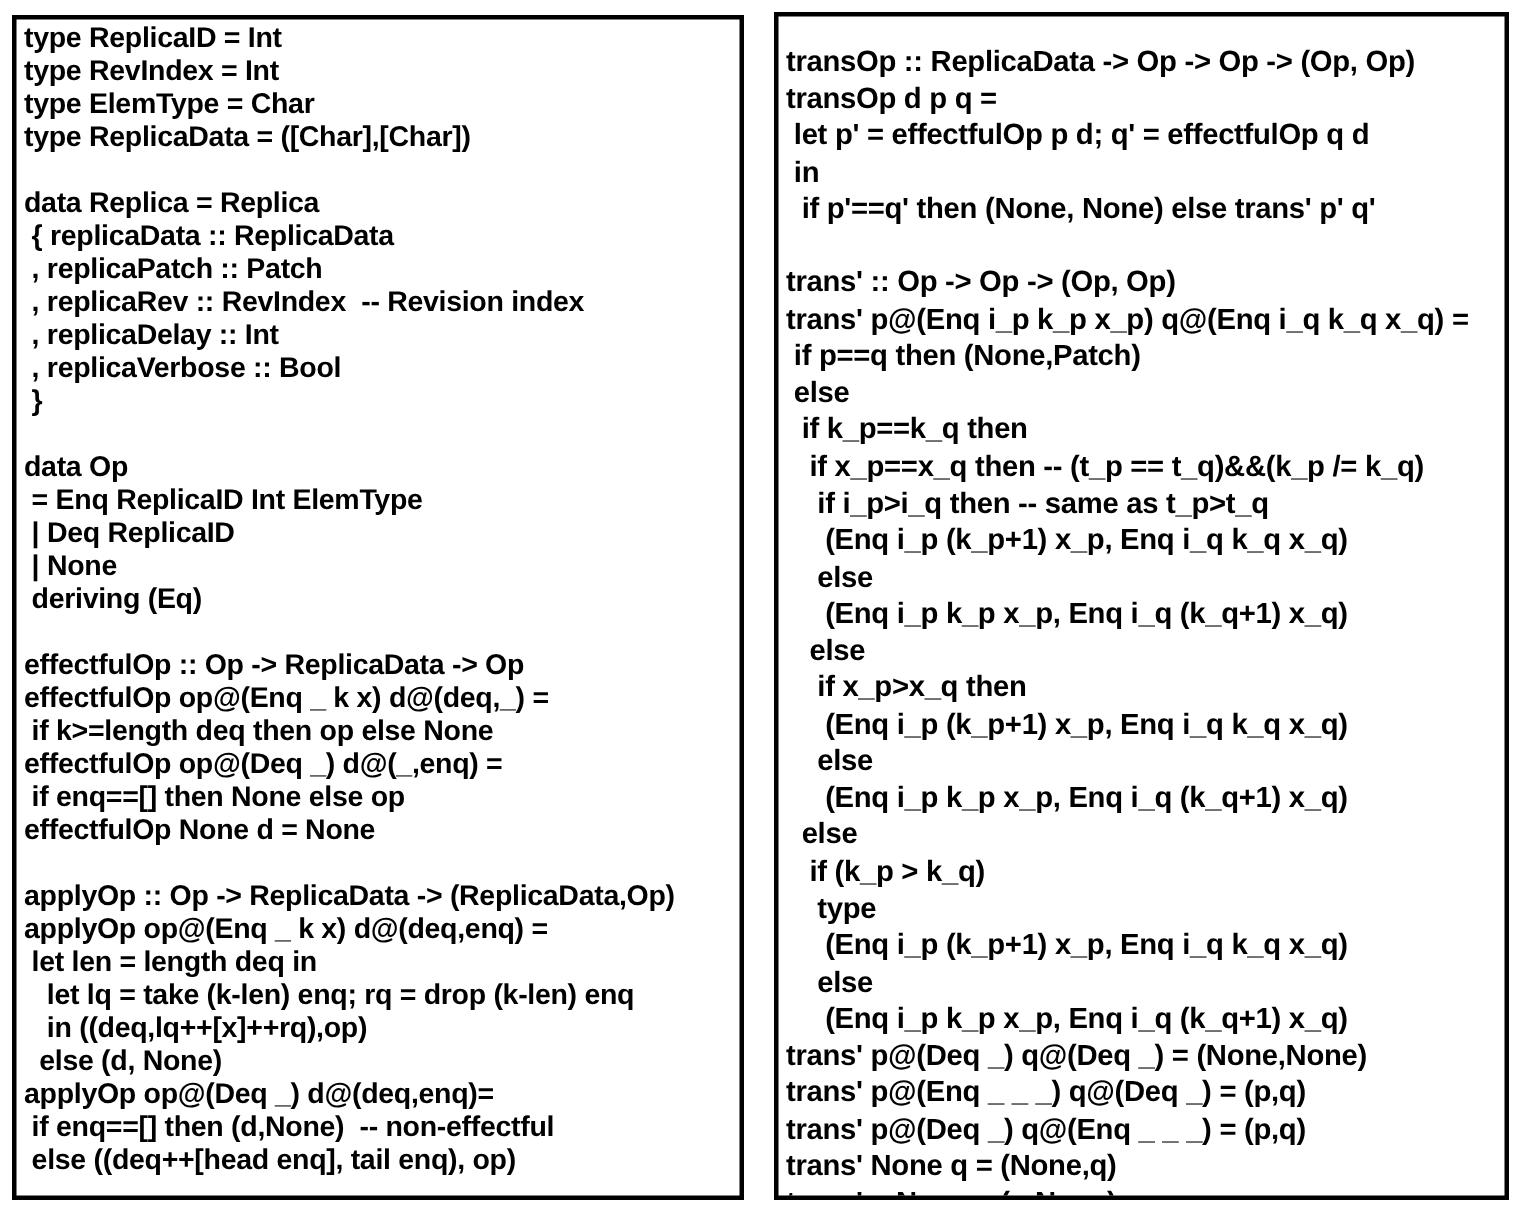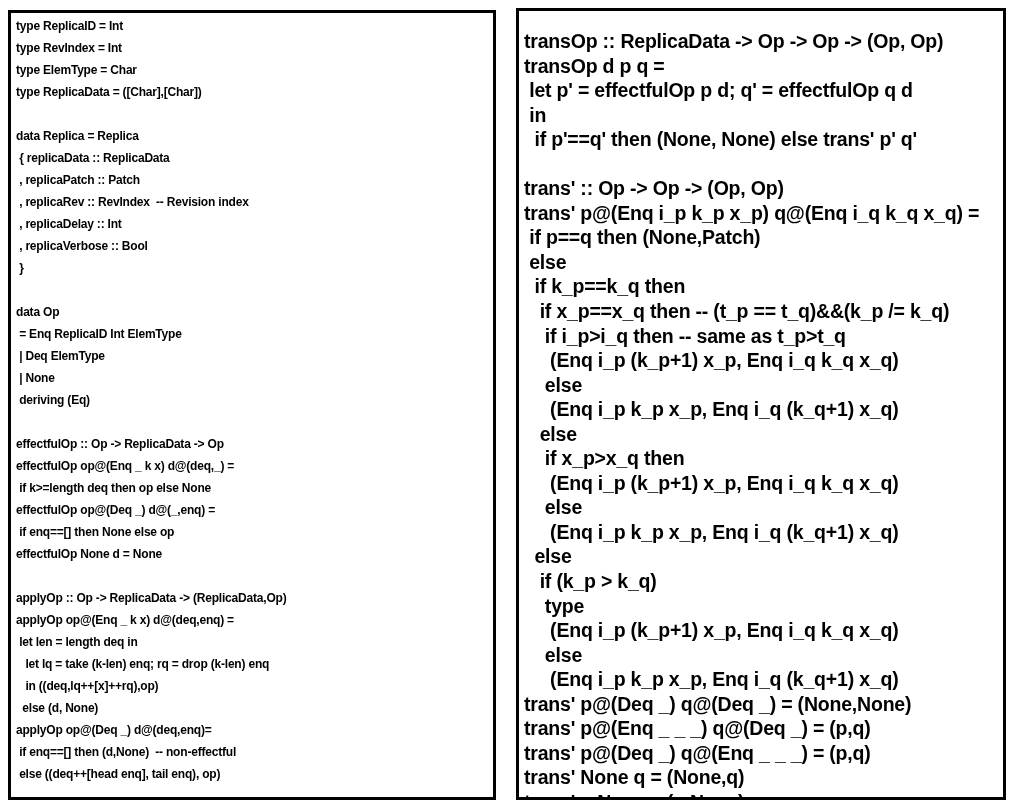--- a/index.html
+++ b/index.html
@@ -21,21 +21,21 @@
     background: #ffffff;
     overflow: hidden;
     font-weight: 600;
   }
   #left-panel {
     left: 8px;
     top: 10px;
     width: 488px;
     height: 790px;
     padding: 2px 4px 0 5px;
-    font-size: 12px;
+    font-size: 19px;
     line-height: 22px;
   }
   #right-panel {
     left: 516px;
     top: 8px;
     width: 490px;
     height: 792px;
     padding: 18px 2px 0 5px;
     font-size: 19.5px;
     line-height: 24.55px;
@@ -58,21 +58,21 @@
       <div class="code-line">data Replica = Replica</div>
       <div class="code-line"> { replicaData :: ReplicaData</div>
       <div class="code-line"> , replicaPatch :: Patch</div>
       <div class="code-line"> , replicaRev :: RevIndex  -- Revision index</div>
       <div class="code-line"> , replicaDelay :: Int</div>
       <div class="code-line"> , replicaVerbose :: Bool</div>
       <div class="code-line"> }</div>
       <div class="code-line">&nbsp;</div>
       <div class="code-line">data Op</div>
       <div class="code-line"> = Enq ReplicaID Int ElemType</div>
-      <div class="code-line"> | Deq ElemType</div>
+      <div class="code-line"> | Deq ReplicaID</div>
       <div class="code-line"> | None</div>
       <div class="code-line"> deriving (Eq)</div>
       <div class="code-line">&nbsp;</div>
       <div class="code-line">effectfulOp :: Op -&gt; ReplicaData -&gt; Op</div>
       <div class="code-line">effectfulOp op@(Enq _ k x) d@(deq,_) =</div>
       <div class="code-line"> if k&gt;=length deq then op else None</div>
       <div class="code-line">effectfulOp op@(Deq _) d@(_,enq) =</div>
       <div class="code-line"> if enq==[] then None else op</div>
       <div class="code-line">effectfulOp None d = None</div>
       <div class="code-line">&nbsp;</div>

